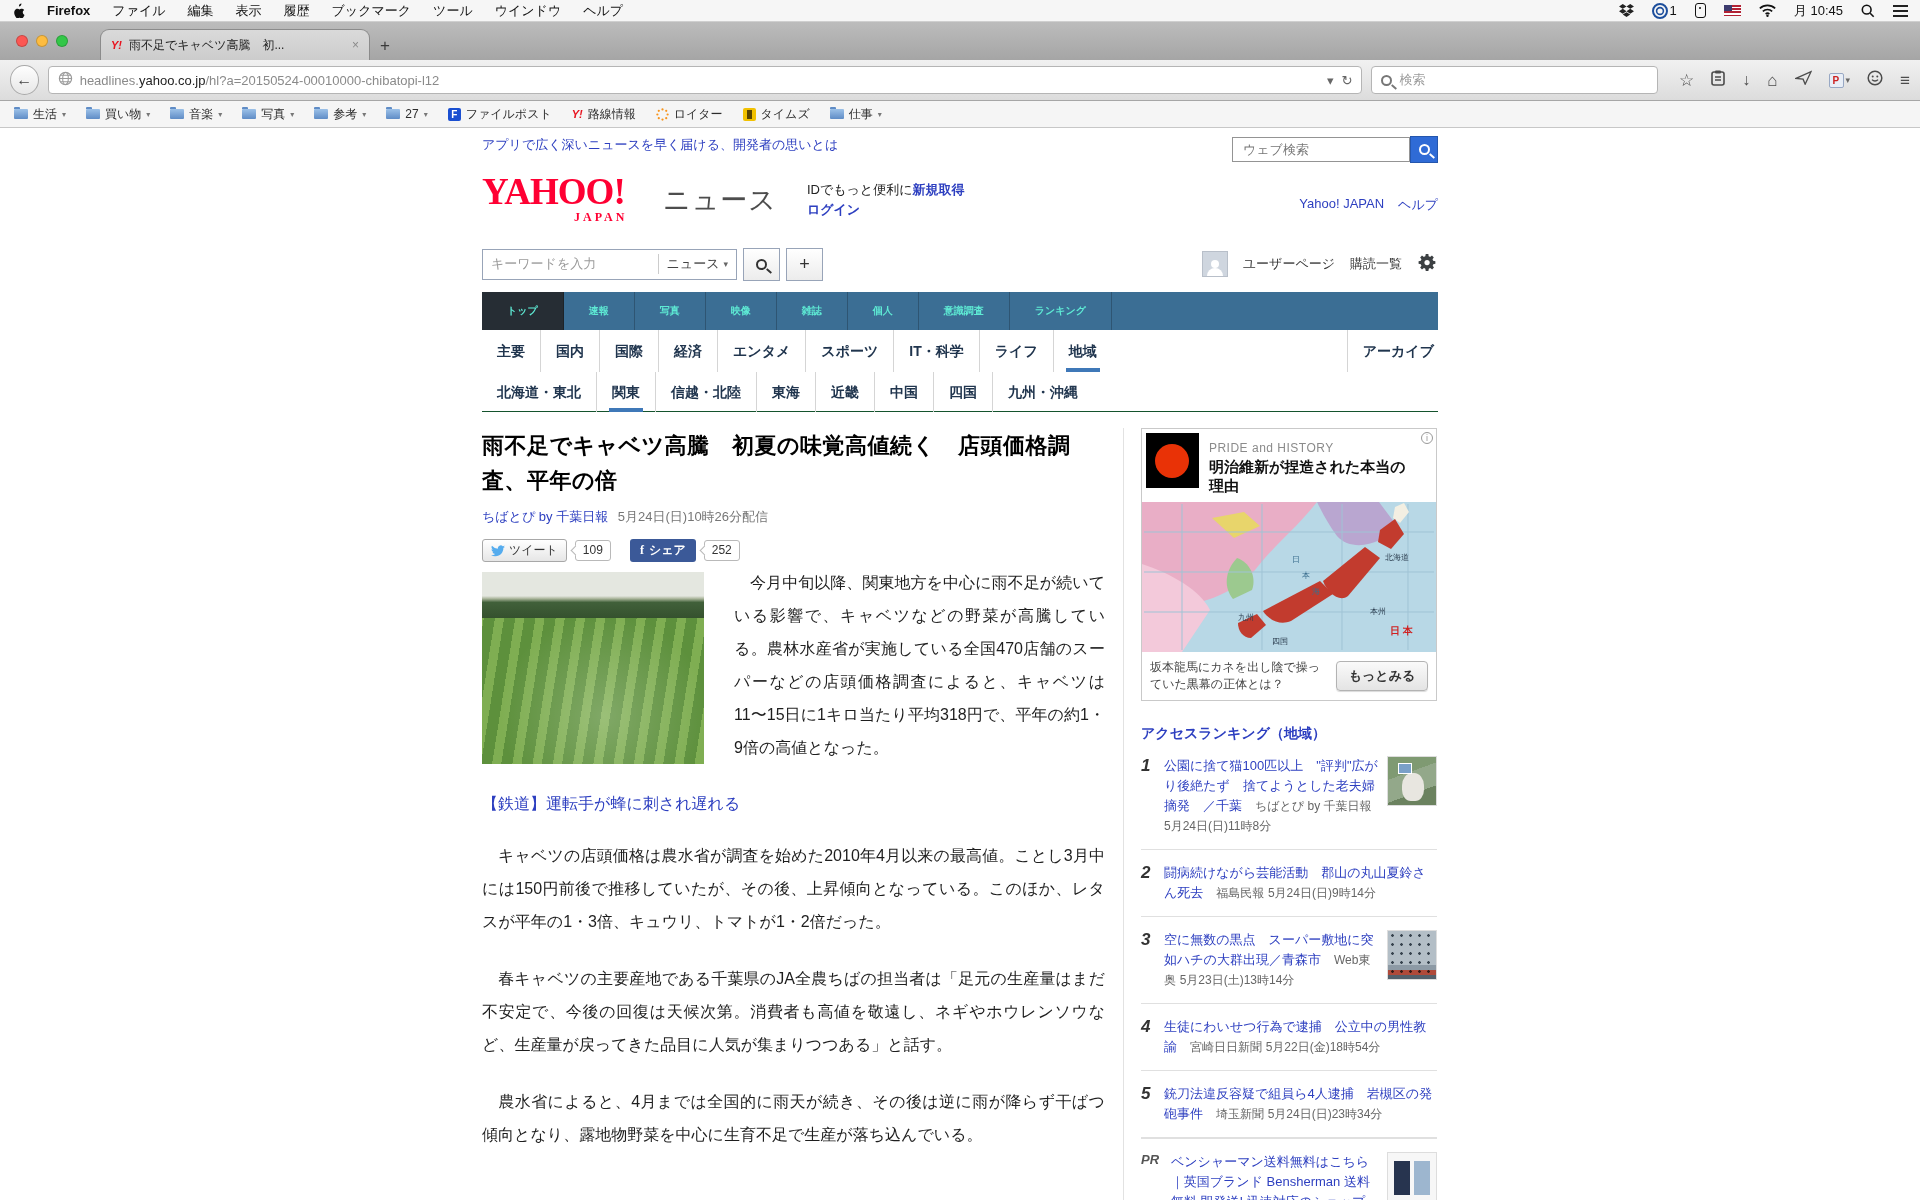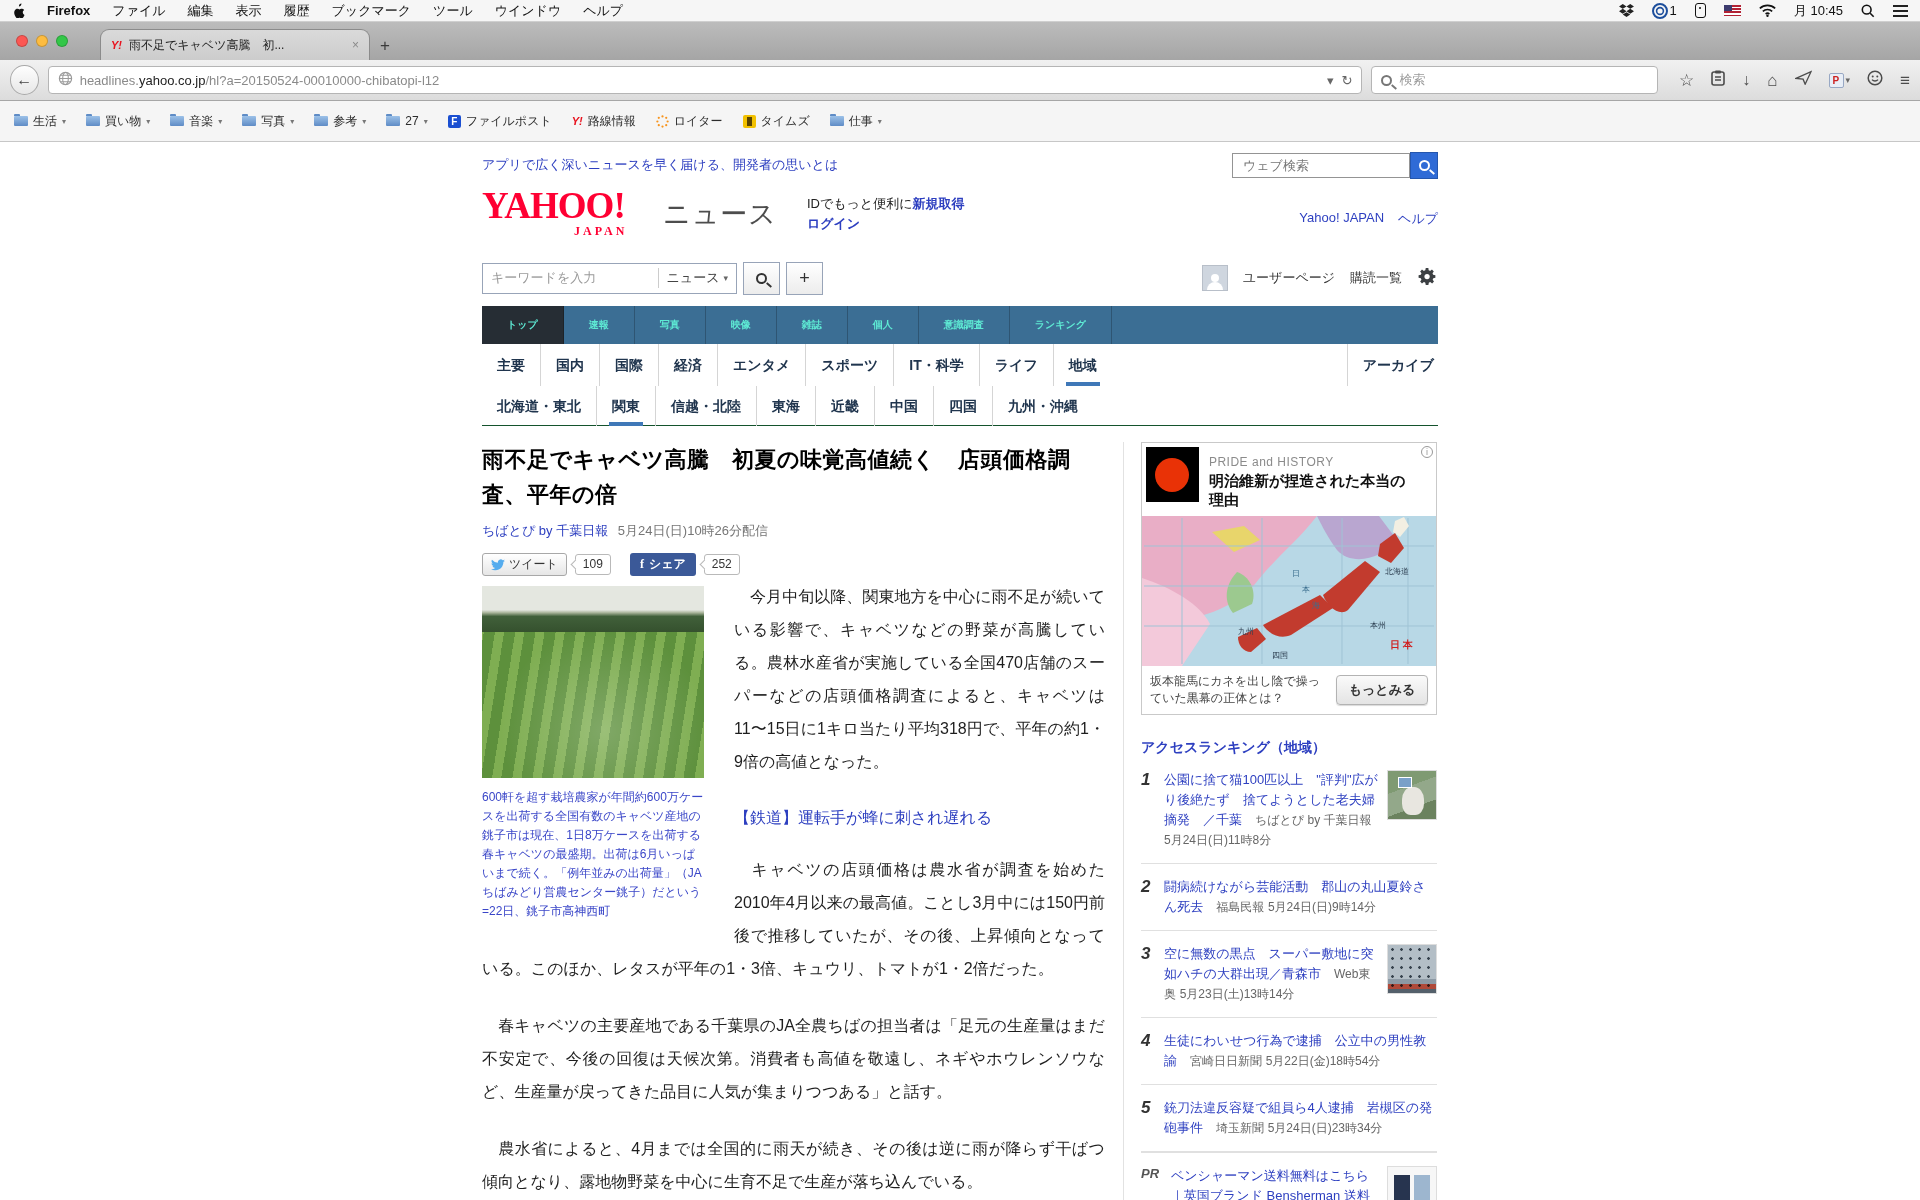--- a/index.html
+++ b/index.html
@@ -42,37 +42,37 @@
   .searchfield { width:300px; height:28px; background:#fff; border:1px solid #b5b5b5; border-radius:4px; display:flex; align-items:center; gap:7px; padding:0 9px; font-size:13px; color:#9a9a9a; }
   .tb-icons { display:flex; align-items:center; gap:17px; margin-left:12px; color:#4c4c4c; font-size:17px; }
   .tb-icons .uni { line-height:1; }
   .dl-icon { position:relative; font-size:16px; }
   .pdf-wrap { display:flex; align-items:center; gap:2px; }
   .pdf-icon { width:15px; height:15px; background:#e8eef7; border:1px solid #98a8c4; border-radius:2px; position:relative; }
   .pdf-icon::after { content:'P'; position:absolute; left:3px; top:1px; font-size:10px; color:#c22; font-weight:bold; }
   .caret { font-size:9px; color:#666; }
 
   
-  .bookmarksbar { height:41px; background:#f5f5f5; border-bottom:1px solid #c7c7c7; display:flex; align-items:center; padding:0 14px; gap:20px; font-size:12px; color:#2c2c2c; }
+  .bookmarksbar { height:27px; background:#f5f5f5; border-bottom:1px solid #c7c7c7; display:flex; align-items:center; padding:0 14px; gap:20px; font-size:12px; color:#2c2c2c; }
   .bm { display:flex; align-items:center; gap:5px; }
   .folder { width:14px; height:10px; background:linear-gradient(#9cc1e8,#5f8cc6); border-radius:1px; position:relative; display:inline-block; }
   .folder::before { content:''; position:absolute; top:-2px; left:0; width:6px; height:2px; background:#5f8cc6; border-radius:1px 1px 0 0; }
   .bm .caret { font-size:8px; color:#777; }
   .fp-icon { width:13px; height:13px; background:#1a4fd1; color:#fff; font-weight:bold; font-size:10px; text-align:center; line-height:13px; border-radius:2px; }
   .yj-icon { color:#e8131f; font-weight:bold; font-style:italic; font-size:11px; }
   .reu-icon svg { display:block; }
   .tz-icon { width:13px; height:13px; background:#f2c100; border-radius:2px; position:relative; }
   .tz-icon::after { content:''; position:absolute; left:4px; top:2px; width:5px; height:9px; background:#5a4500; }
 
   
   .page { height:1072px; background:#fff; overflow:hidden; }
   .container { width:956px; margin:0 auto; }
   a, .link { color:#2d3fc0; text-decoration:none; }
 
-  .promo-row { padding-top:8px; display:flex; align-items:center; justify-content:space-between; height:38px; }
+  .promo-row { padding-top:8px; display:flex; align-items:flex-start; justify-content:space-between; height:38px; }
   .promo-link { font-size:13px; }
   .websearch { display:flex; align-items:center; }
   .websearch input { width:178px; height:25px; border:1px solid #949494; padding:0 10px; font-size:13px; font-family:inherit; }
   .websearch .btn { width:28px; height:27px; background:#2f6bd6; border:1px solid #2456ad; display:flex; align-items:center; justify-content:center; }
 
   .header-row { display:flex; align-items:flex-start; margin-top:8px; height:62px; }
   .ylogo { position:relative; width:175px; }
   .ylogo .main { font-size:37px; font-weight:800; color:#ff0033; letter-spacing:-1px; line-height:36px; font-family:"Liberation Serif","DejaVu Serif",serif; }
   .ylogo .sub { position:absolute; left:92px; top:36px; font-size:12px; font-weight:bold; color:#ff0033; letter-spacing:3px; font-family:"Liberation Serif","DejaVu Serif",serif; }
   .service { font-size:27px; color:#4d4d4d; margin:8px 0 0 6px; letter-spacing:1px; }
@@ -458,21 +458,20 @@
             <span class="bubble">109</span>
             <span class="fb-btn">
               <span class="fb-f">f</span>
               <span>シェア</span>
             </span>
             <span class="bubble">252</span>
           </div>
 
           <div class="figure">
             <div class="photo"></div>
-            <p class="figcap">600軒を超す栽培農家が年間約600万ケースを出荷する全国有数のキャベツ産地の銚子市は現在、1日8万ケースを出荷する春キャベツの最盛期。出荷は6月いっぱいまで続く。「例年並みの出荷量」（JAちばみどり営農センター銚子）だという=22日、銚子市高神西町</p>
           </div>
 
           <p class="body-p">　今月中旬以降、関東地方を中心に雨不足が続いている影響で、キャベツなどの野菜が高騰している。農林水産省が実施している全国470店舗のスーパーなどの店頭価格調査によると、キャベツは11〜15日に1キロ当たり平均318円で、平年の約1・9倍の高値となった。</p>
           <a class="embed-link">【鉄道】運転手が蜂に刺され遅れる</a>
           <p class="body-p">　キャベツの店頭価格は農水省が調査を始めた2010年4月以来の最高値。ことし3月中には150円前後で推移していたが、その後、上昇傾向となっている。このほか、レタスが平年の1・3倍、キュウリ、トマトが1・2倍だった。</p>
           <p class="body-p">　春キャベツの主要産地である千葉県のJA全農ちばの担当者は「足元の生産量はまだ不安定で、今後の回復は天候次第。消費者も高値を敬遠し、ネギやホウレンソウなど、生産量が戻ってきた品目に人気が集まりつつある」と話す。</p>
           <p class="body-p">　農水省によると、4月までは全国的に雨天が続き、その後は逆に雨が降らず干ばつ傾向となり、露地物野菜を中心に生育不足で生産が落ち込んでいる。</p>
 
         </div>
 

